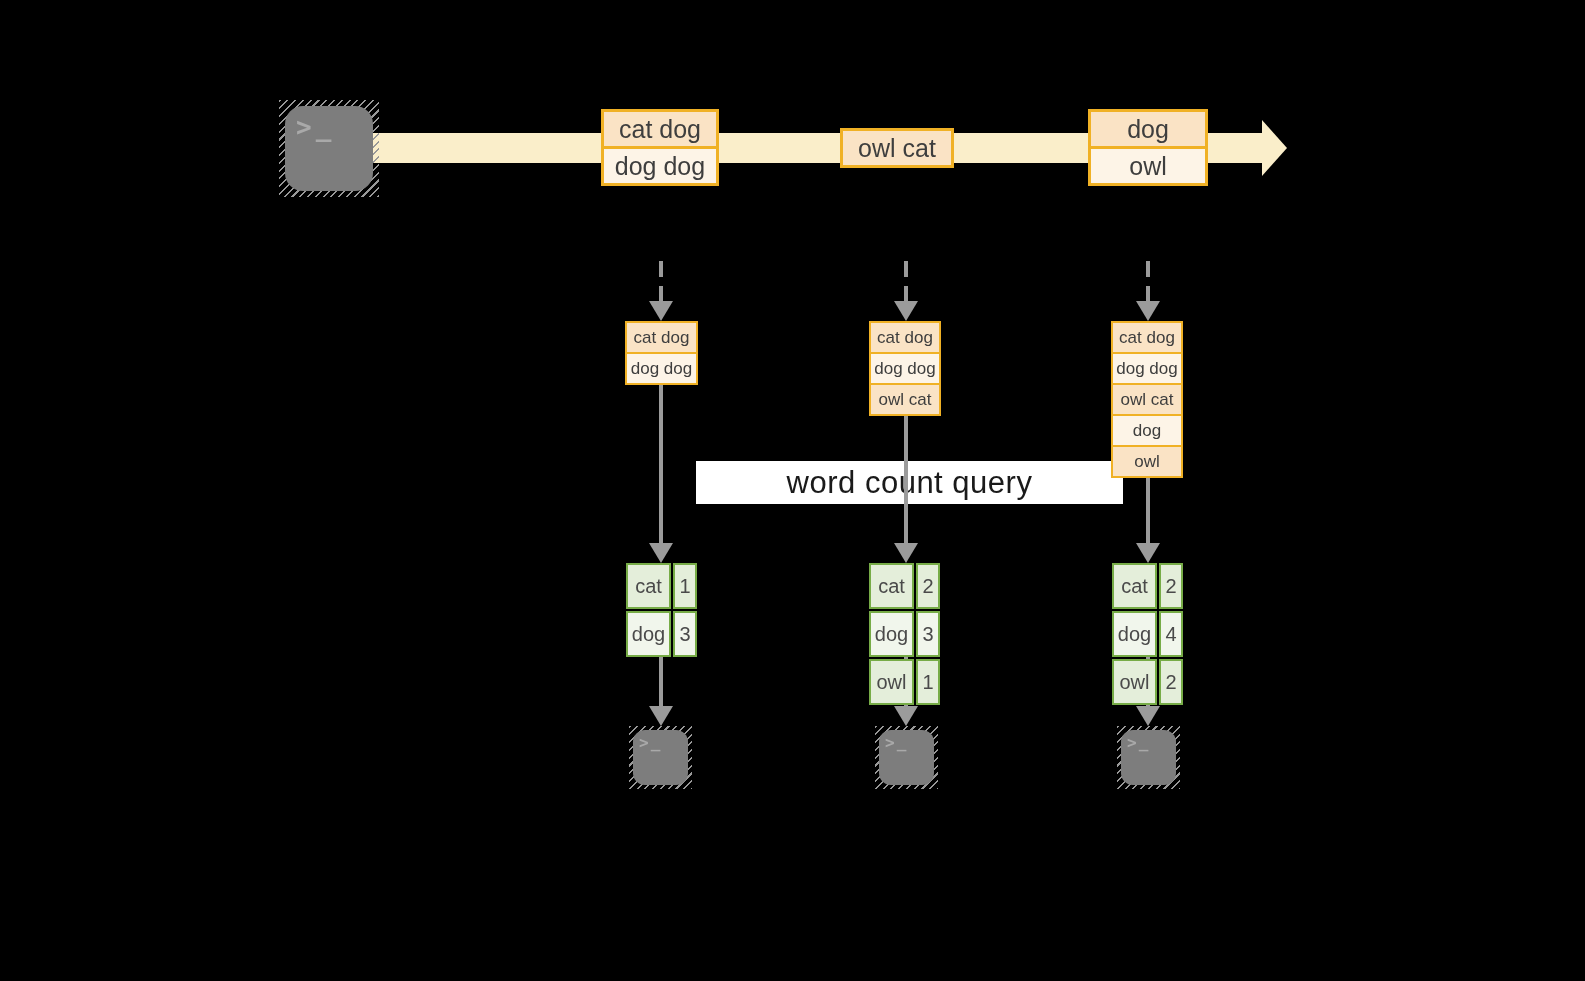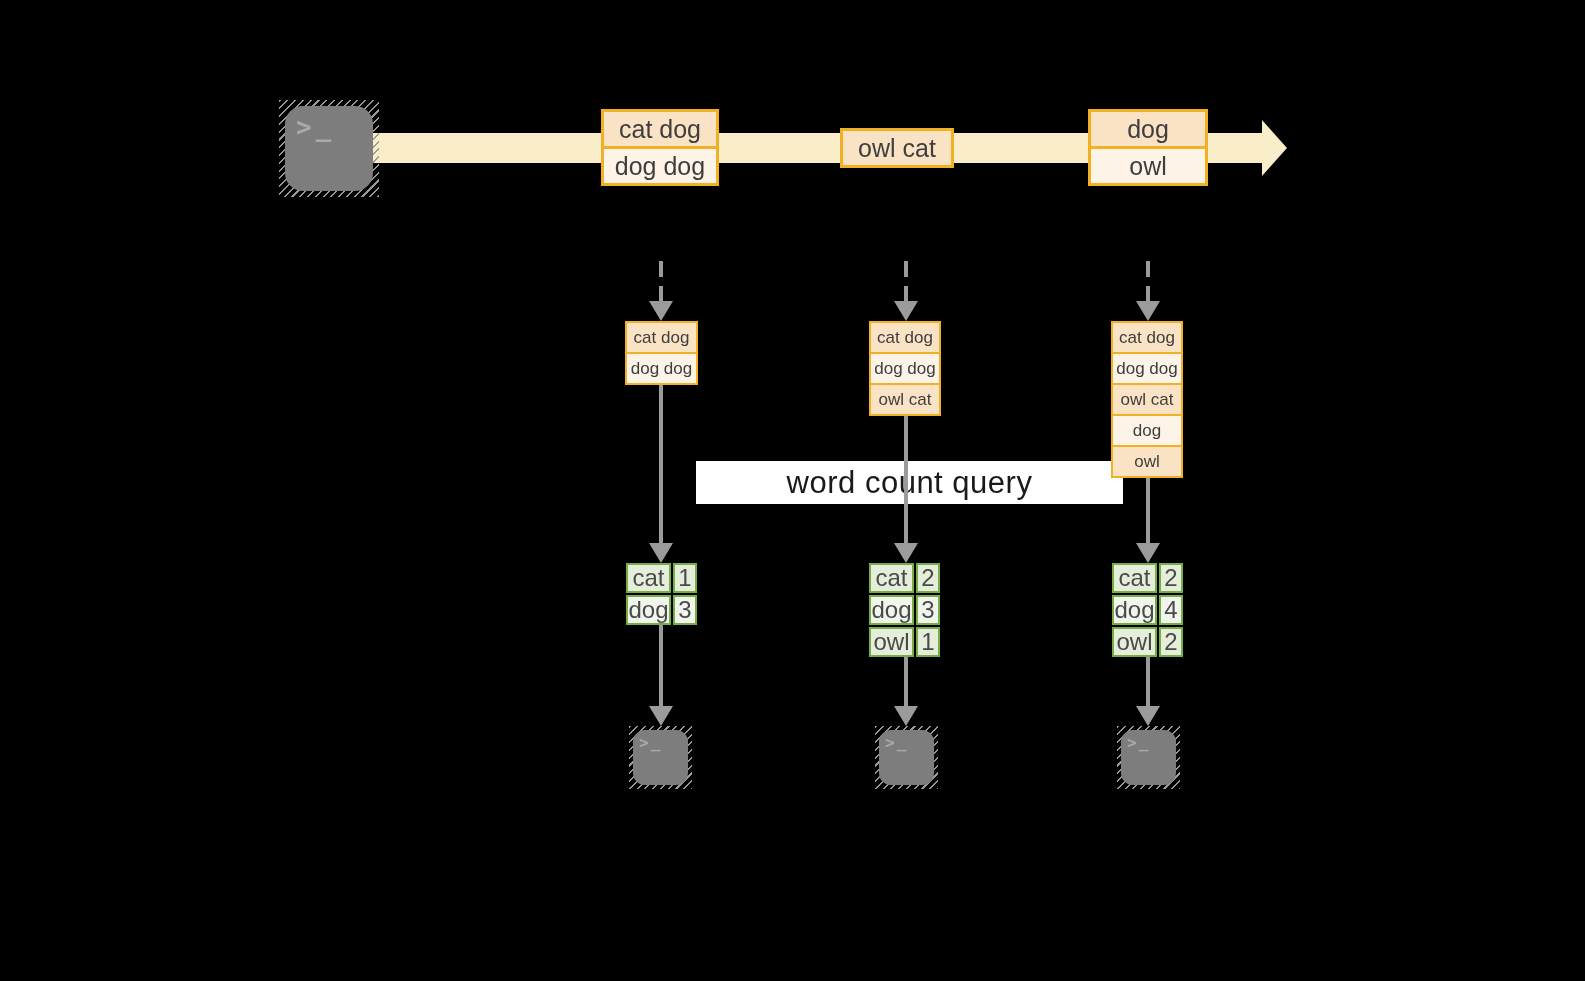--- a/index.html
+++ b/index.html
@@ -25,22 +25,22 @@
   .ocell { flex:1; display:flex; align-items:center; justify-content:center;
            color:#3E3E3E; }
   .obox.big .ocell   { font-size:25px; }
   .obox.small .ocell { font-size:17px; }
   .fa { background:#FAE3C5; }  
   .fb { background:#FDF4E7;text-align:center; }  
 
   
   .gtable { position:absolute; display:grid; grid-template-columns:45px 24px;
             gap:2px; z-index:3; }
-  .gcell { border:2px solid #77AC47; height:30px; display:flex; align-items:center;
-           justify-content:center; font-size:24px; color:#4A4A4A; }
+  .gcell { border:2px solid #77AC47; height:46px; display:flex; align-items:center;
+           justify-content:center; font-size:20px; color:#4A4A4A; }
   .ga { background:#E4EEDA; }  
   .gb { background:#F1F6EC; }  
 
   
   .vline { position:absolute; width:4px; background:#9B9B9B; z-index:2; }
   .vdash { position:absolute; width:4px; z-index:2;
            background:repeating-linear-gradient(to bottom,#9B9B9B 0 16px,transparent 16px 25px); }
   .ahead { position:absolute; width:0; height:0; z-index:2;
            border-left:12px solid transparent; border-right:12px solid transparent;
            border-top:20px solid #9B9B9B; }

